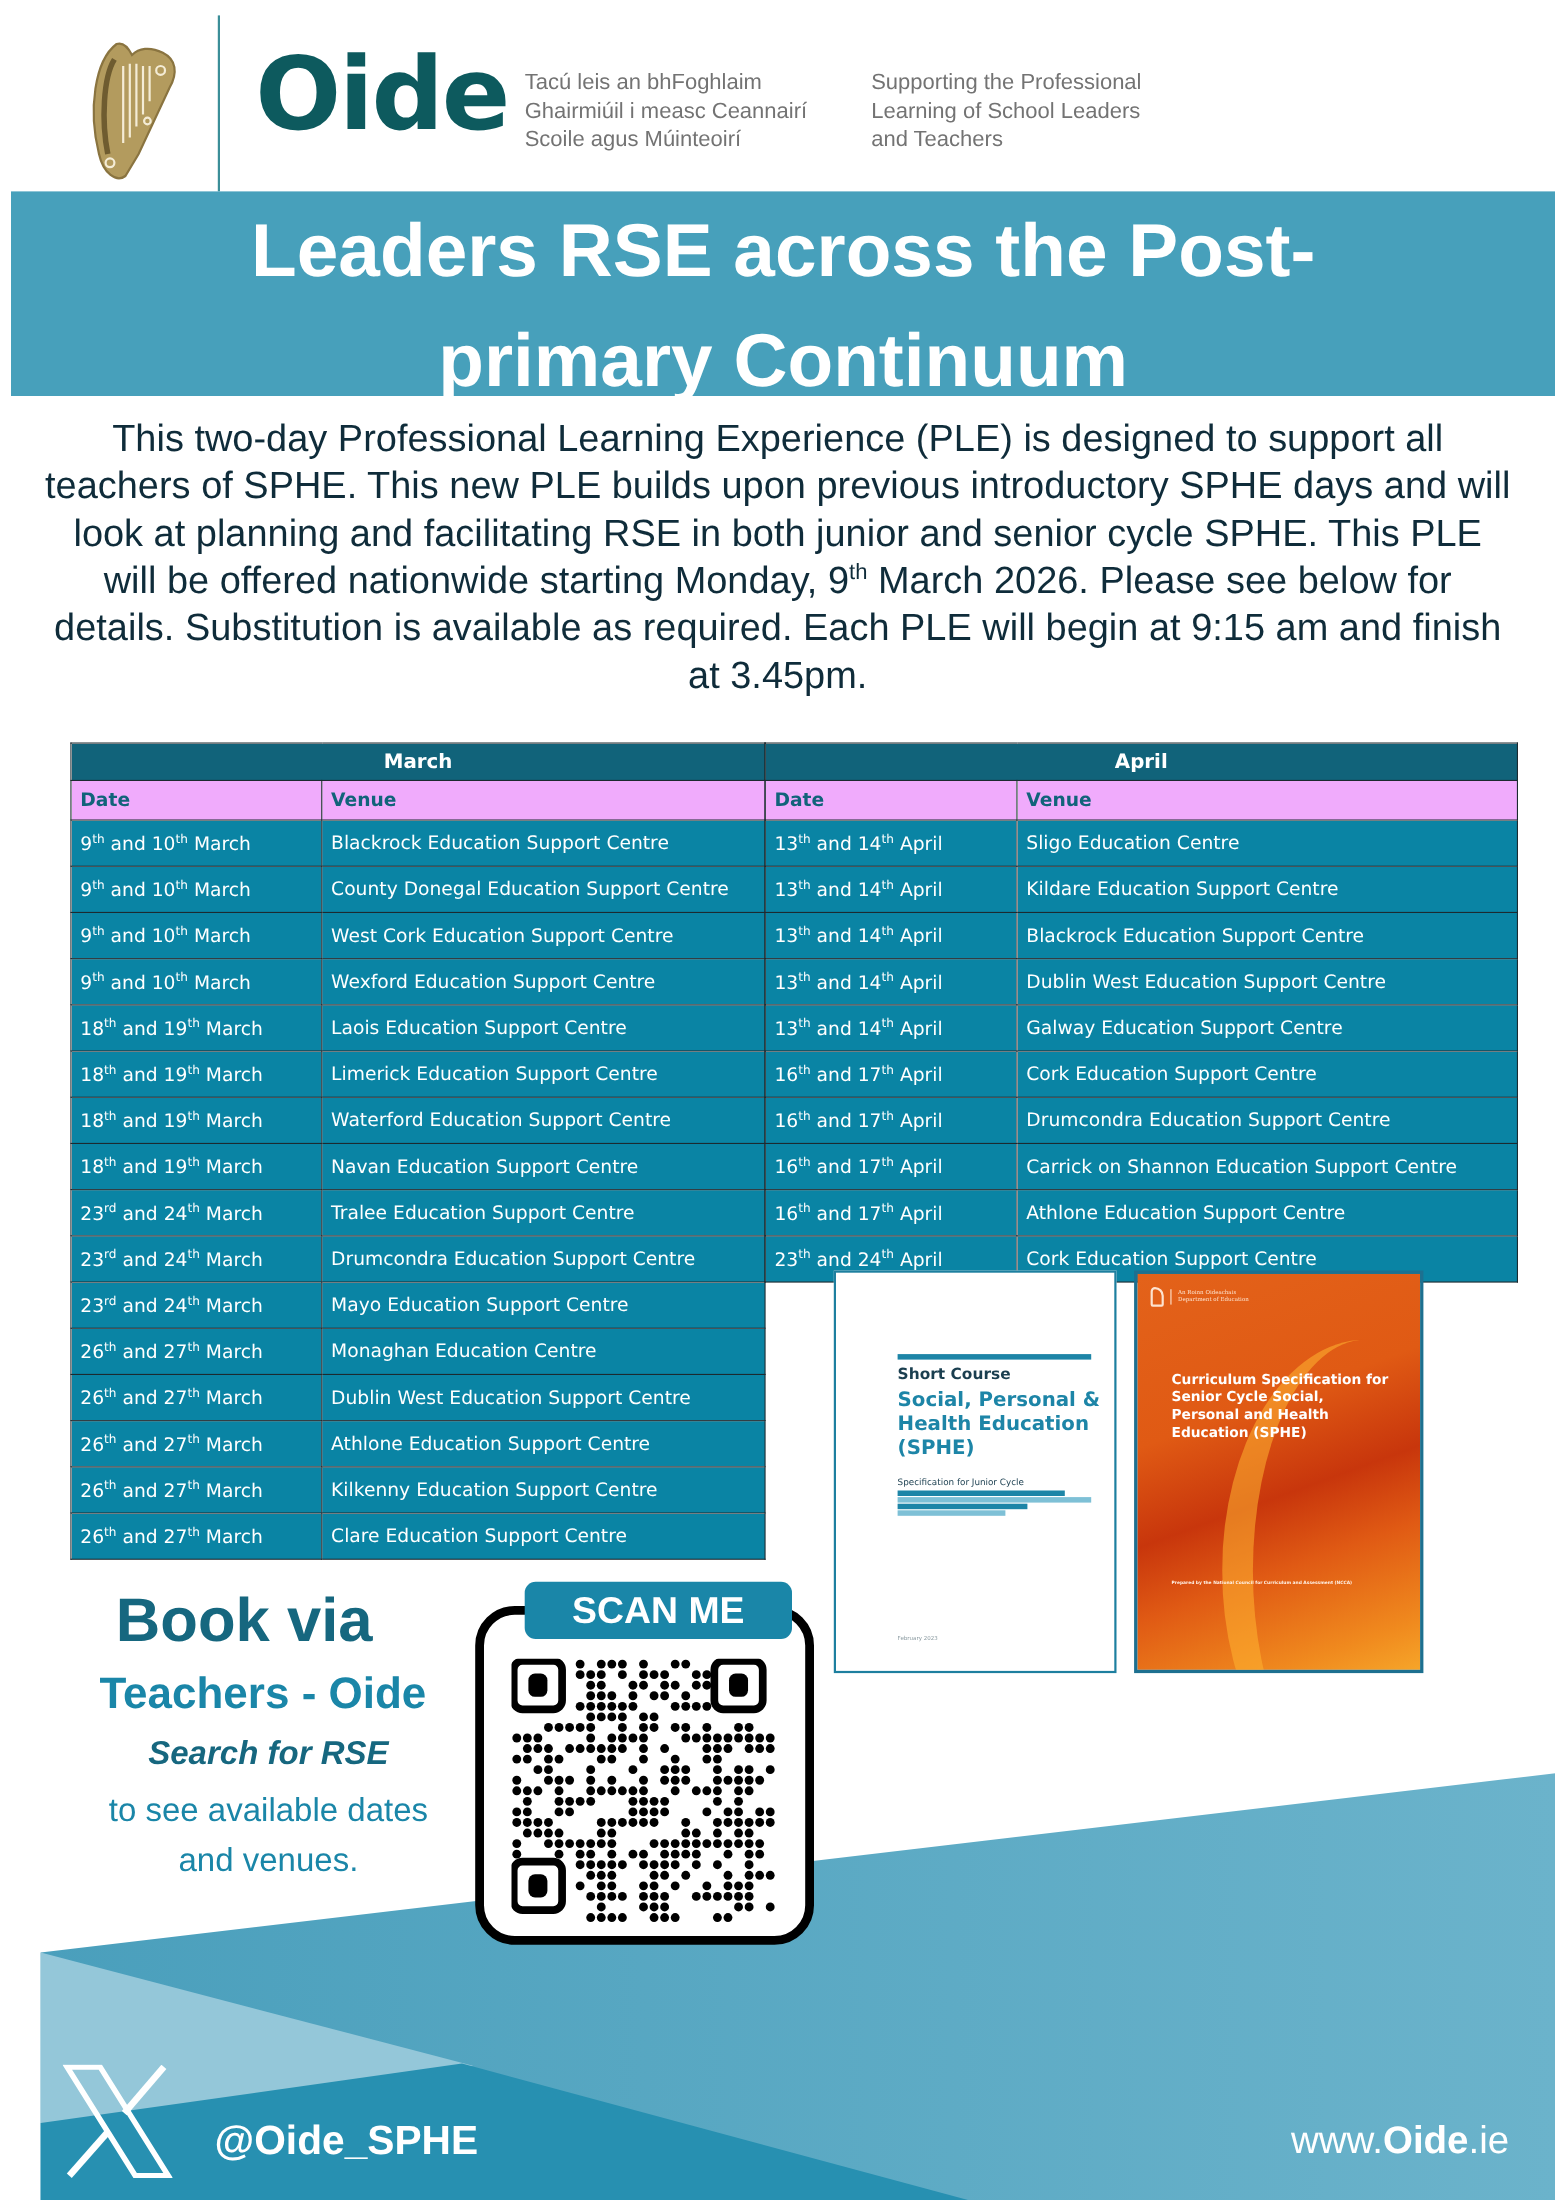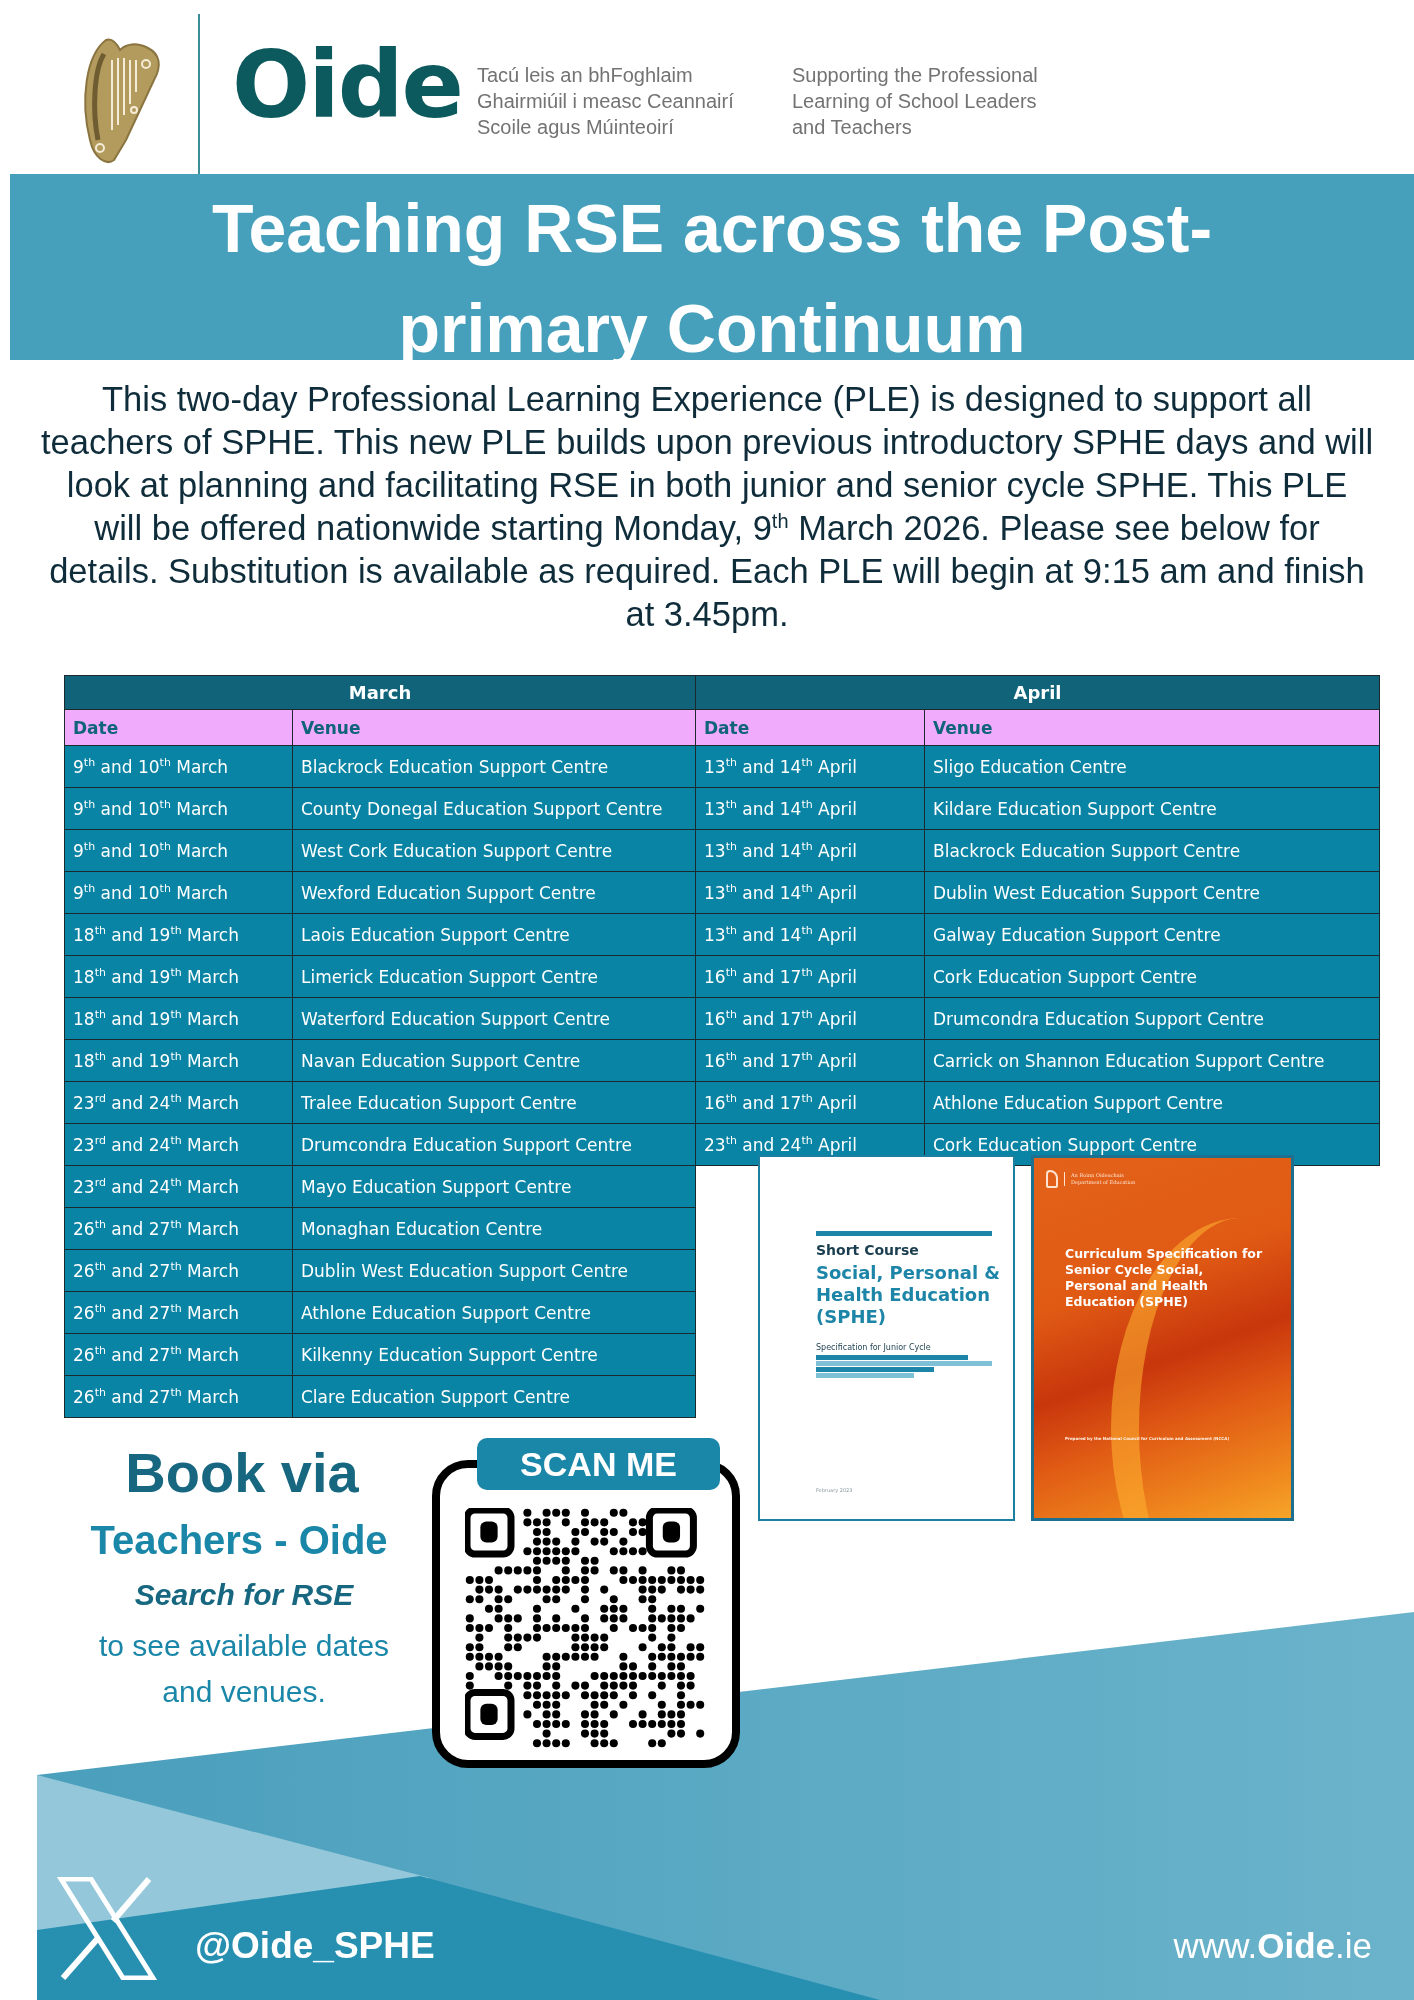--- a/index.html
+++ b/index.html
@@ -47,21 +47,21 @@
   .cover-sc .swoosh { position: absolute; right: -80px; top: 60px; width: 260px; height: 420px; border-radius: 50%; border-left: 28px solid rgba(255,180,50,0.55); }
   .cover-sc .dept { position: absolute; left: 30px; top: 14px; font-family: "DejaVu Serif", serif; font-size: 5px; line-height: 7px; color: #fde3cf; border-left: 1px solid #fde3cf; padding-left: 6px; }
   .cover-sc .harp-mini { position: absolute; left: 12px; top: 12px; width: 12px; height: 18px; border: 2px solid #fde3cf; border-radius: 4px 8px 2px 2px; }
   .cover-sc .title { position: absolute; left: 31px; top: 88px; width: 200px; font-family: "DejaVu Sans", sans-serif; font-weight: bold; font-size: 12.5px; line-height: 16px; color: #ffffff; }
   .cover-sc .prep { position: absolute; left: 31px; top: 278px; font-family: "DejaVu Sans", sans-serif; font-size: 4px; font-weight: bold; color: #fff2e6; }
 
   
   .footer-shapes { position: absolute; left: 0; top: 1600px; width: 1414px; height: 400px; }
 
   
-  .book-via { position: absolute; left: 72px; top: 1440px; width: 340px; text-align: center; font-family: "Liberation Sans", sans-serif; font-weight: bold; font-size: 56px; color: #16677f; line-height: 66px; }
+  .book-via { position: absolute; left: 52px; top: 1440px; width: 340px; text-align: center; font-family: "Liberation Sans", sans-serif; font-weight: bold; font-size: 56px; color: #16677f; line-height: 66px; }
   .book-teachers { position: absolute; left: 54px; top: 1515px; width: 370px; text-align: center; font-family: "Liberation Sans", sans-serif; font-weight: bold; font-size: 40px; color: #1a86a8; line-height: 50px; }
   .book-search { position: absolute; left: 64px; top: 1575px; width: 360px; text-align: center; font-family: "Liberation Sans", sans-serif; font-weight: bold; font-style: italic; font-size: 30px; color: #16677f; line-height: 40px; }
   .book-desc { position: absolute; left: 64px; top: 1623px; width: 360px; text-align: center; font-family: "Liberation Sans", sans-serif; font-size: 30px; color: #1a86a8; line-height: 46px; }
 
   
   .qr-card { position: absolute; left: 432px; top: 1460px; width: 308px; height: 308px; border: 8px solid #000; border-radius: 36px; background: #fff; }
   .qr-scan-tab { position: absolute; left: 477px; top: 1438px; width: 243px; height: 52px; background: #1a86a8; border-radius: 10px; color: #ffffff; font-family: "Liberation Sans", sans-serif; font-weight: bold; font-size: 34px; text-align: center; line-height: 52px; }
   .qr-code { position: absolute; left: 465px; top: 1508px; width: 240px; height: 240px; }
 
   
@@ -97,21 +97,21 @@
   </div>
   <div class="tagline en">
     <div>Supporting the Professional</div>
     <div>Learning of School Leaders</div>
     <div>and Teachers</div>
   </div>
 </div>
 
 <div class="banner">
   <div class="banner-title">
-    <div>Teaching RSE across the Post-</div>
+    <div>Leaders RSE across the Post-</div>
     <div>primary Continuum</div>
   </div>
 </div>
 
 <p class="intro"><span>This two-day Professional Learning Experience (PLE) is designed to support all teachers of SPHE. This new PLE builds upon previous introductory SPHE days and will look at planning and facilitating RSE in both junior and senior cycle SPHE. This PLE will be offered nationwide starting Monday, 9</span><sup>th</sup><span> March 2026. Please see below for details. Substitution is available as required. Each PLE will begin at 9:15 am and finish at 3.45pm.</span></p>
 
 <table class="sched" id="march-table">
   <colgroup>
       <col style="width:228px">
       <col style="width:403px">

